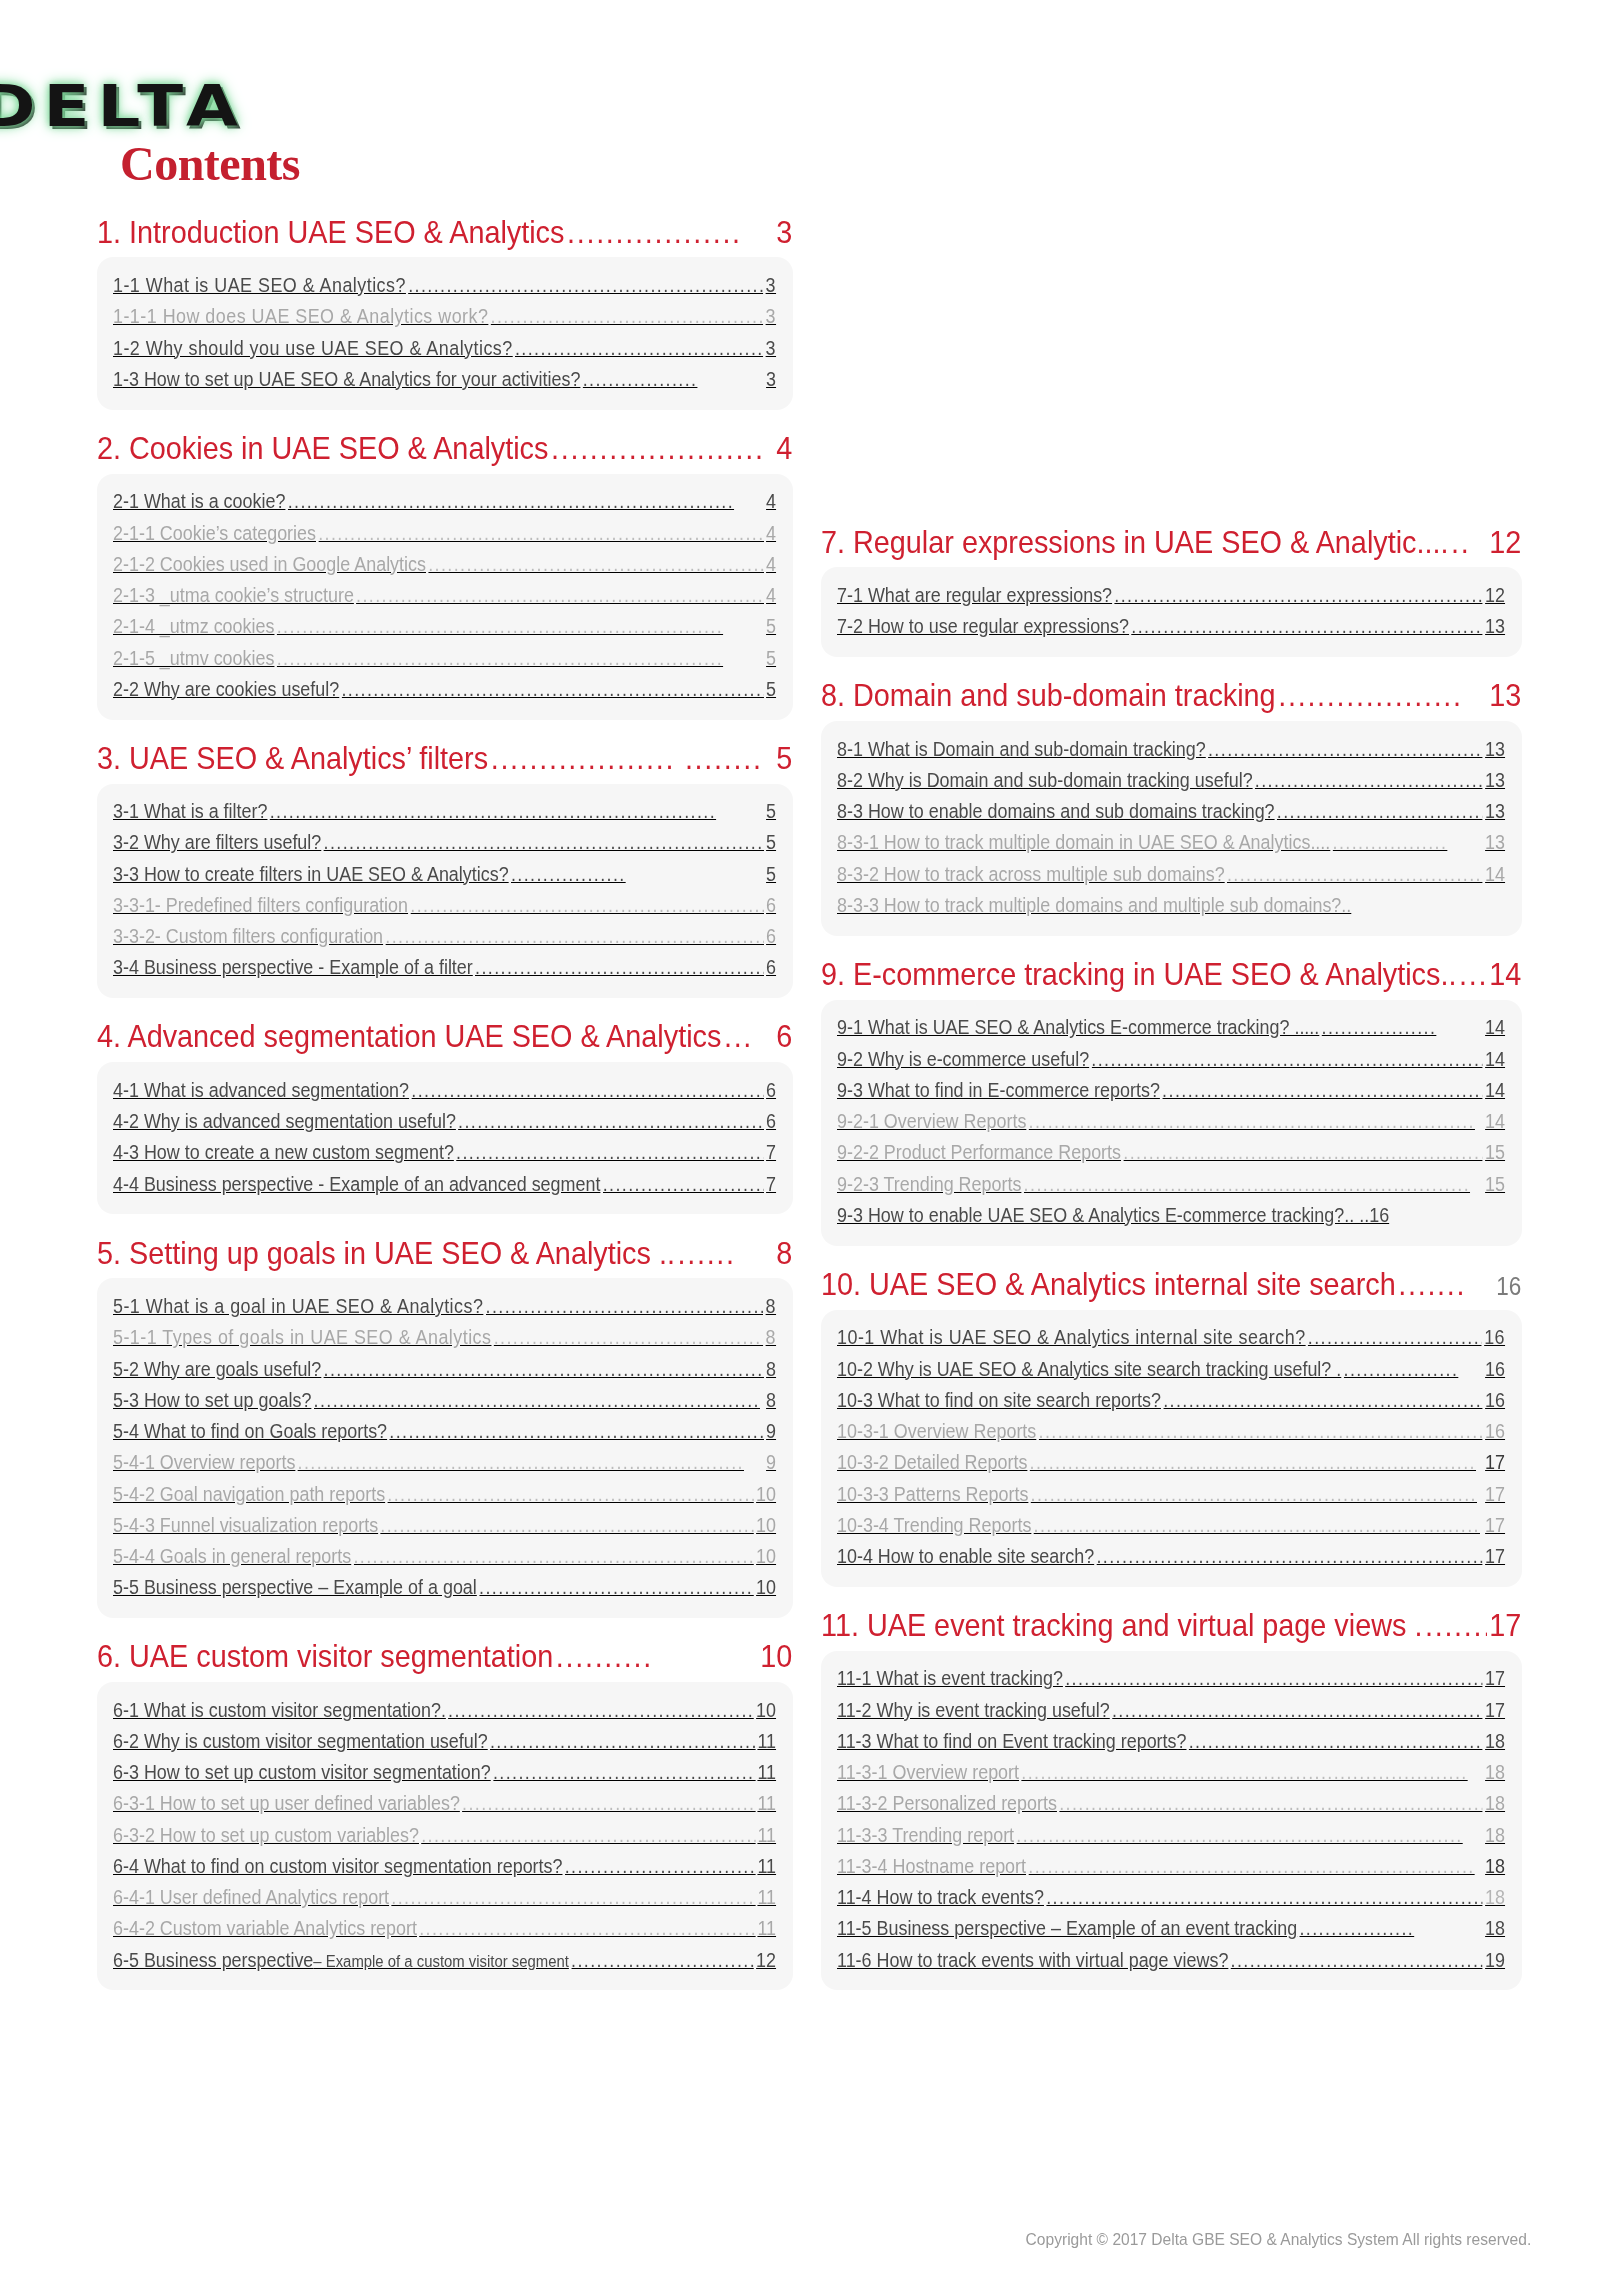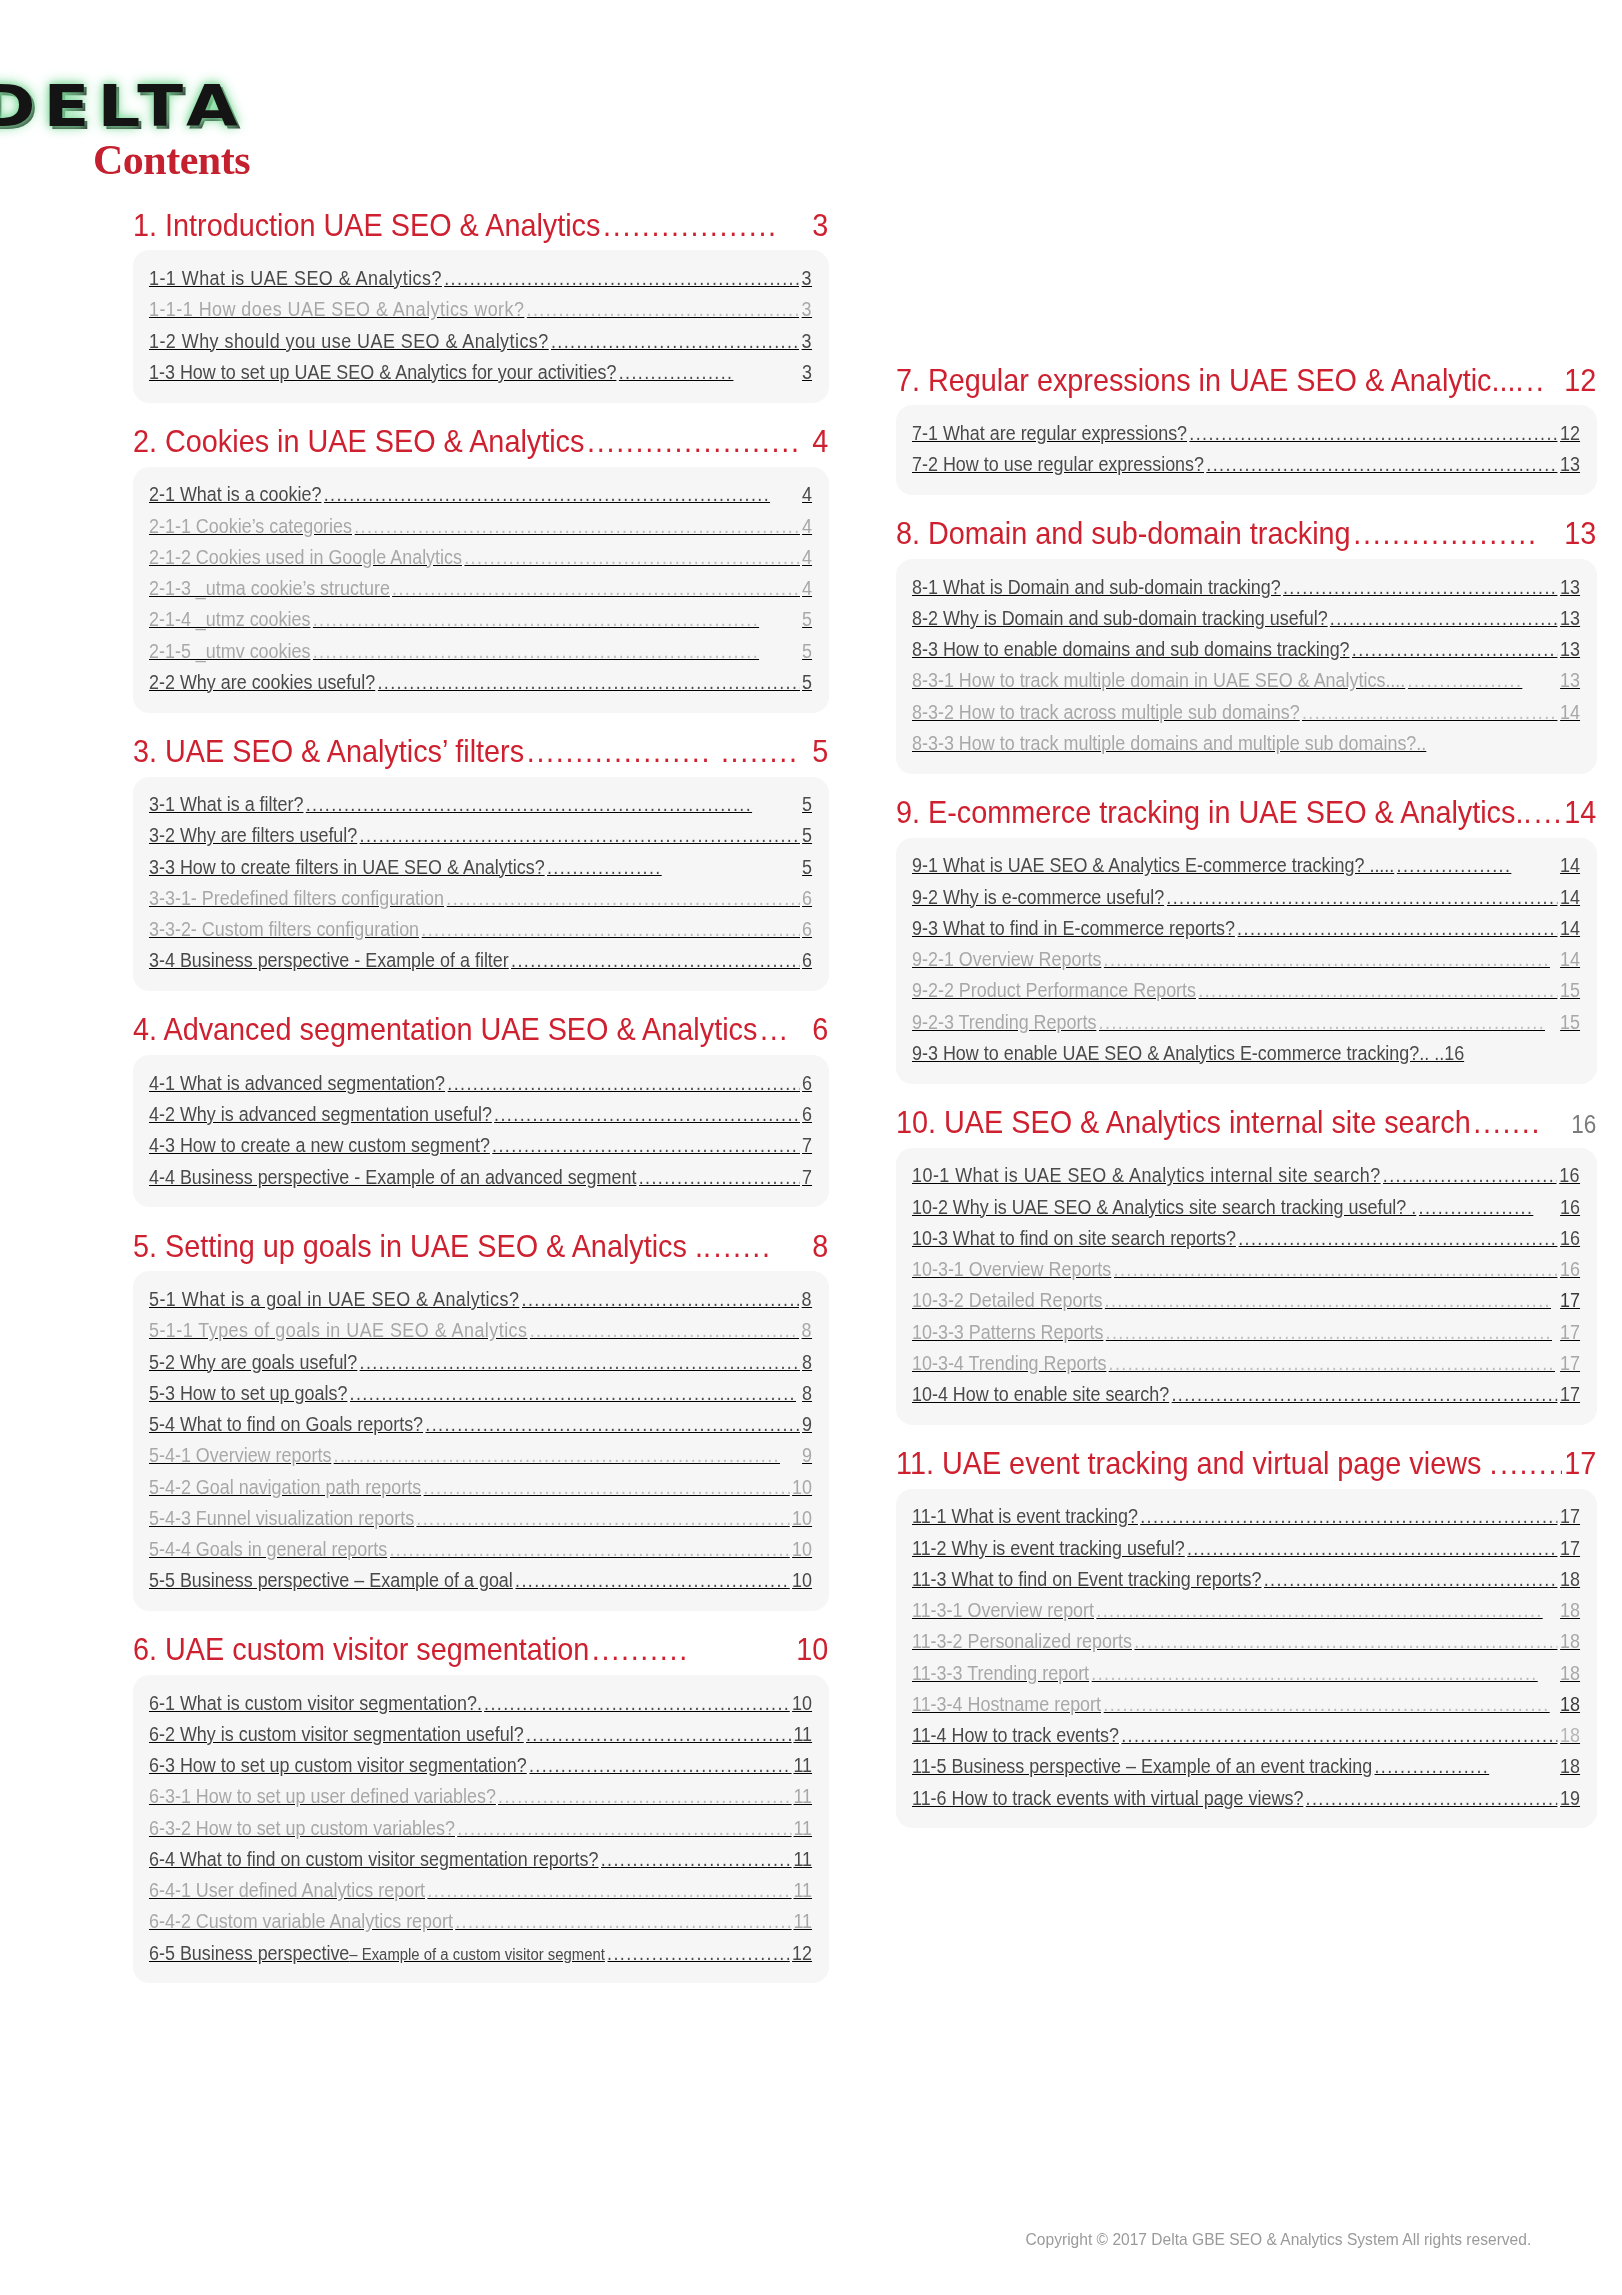--- a/index.html
+++ b/index.html
@@ -34,34 +34,33 @@
        0 0 6.8px #7ed99a,
        0 0 12.6px #7ed99a,
        2.4px 2.9px 0px #2e2e2e;
     transform: scaleX(1.18);
   }
 
   
   .page-title {
     font-family: "Liberation Serif", serif;
     font-weight: bold;
-    font-size: 42px;
+    font-size: 48px;
     color: #c4202f;
-    margin-left: 93px;
+    margin-left: 120px;
     margin-top: 14.5px;
     letter-spacing: -0.5px;
   }
 
   
   .columns {
     display: flex;
-    gap: 67px;
+    gap: 28px;
     padding: 19.3px 87px 0 97px;
-    align-items: center;
-    margin-left: 36px;
+    align-items: flex-end;
   }
   .col {
     width: 696px;
     flex: 0 0 696px;
   }
   .col.right { width: 701px; flex: 0 0 701px; }
 
   
   .section { margin-bottom: 16.4px; }
 

